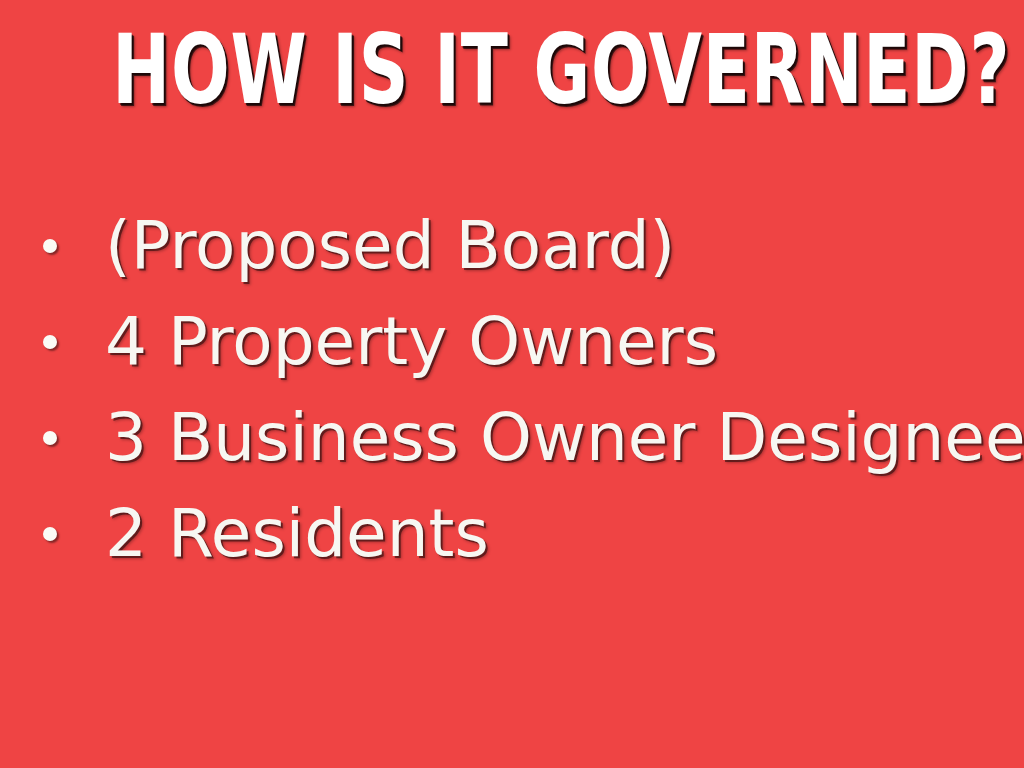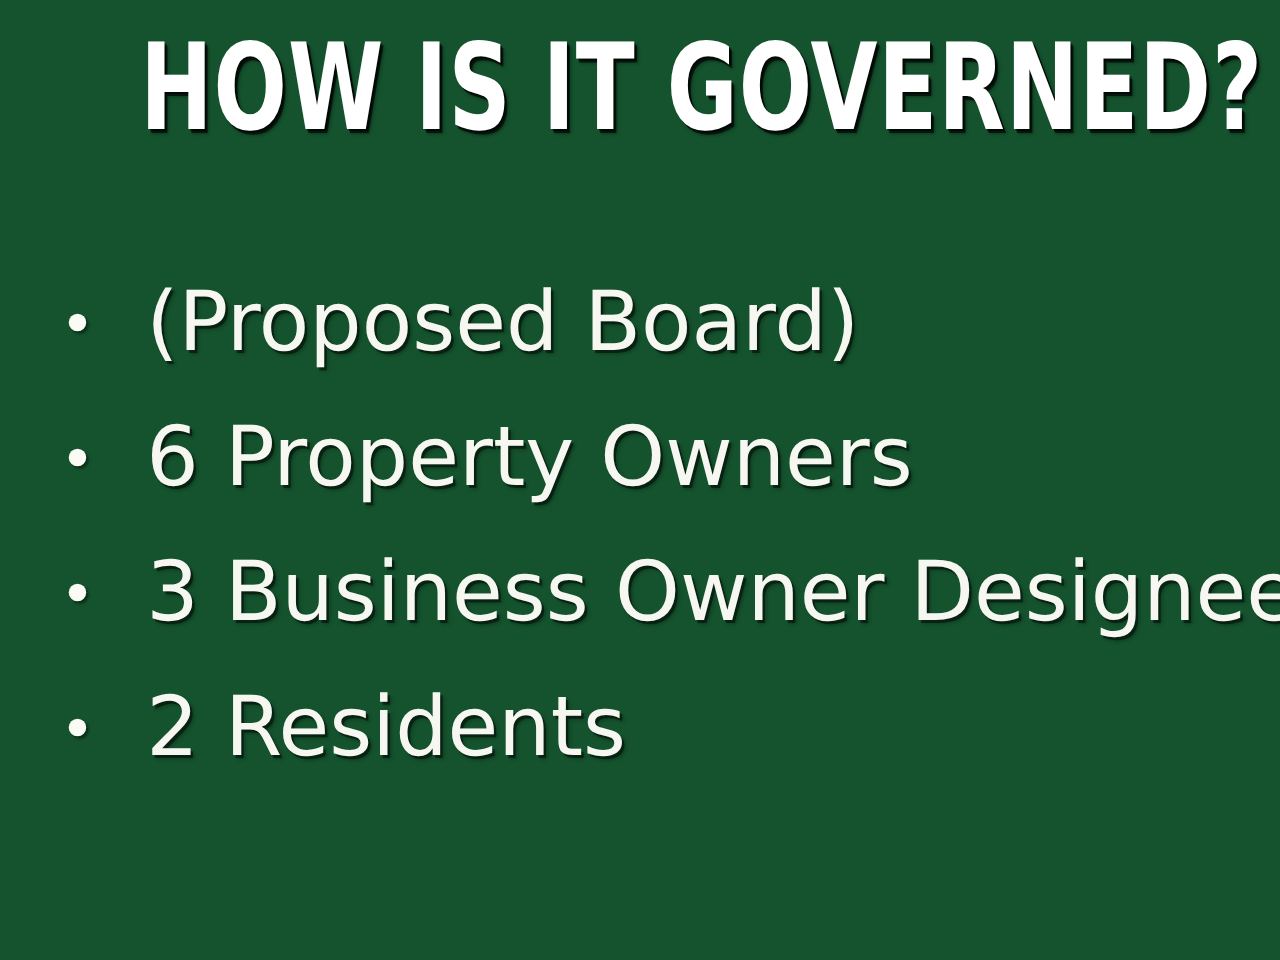--- a/index.html
+++ b/index.html
@@ -60,21 +60,21 @@
     padding: 0;
     list-style: none;
   }
 
   .bullet-row {
     position: relative;
     height: 92px;
     display: flex;
     align-items: center;
     padding: 0;
-    margin: 16px;
+    margin: 4px;
   }
 
   .bullet-marker {
     position: absolute;
     left: 39px;
     top: 50%;
     margin-top: -7px;
     width: 14px;
     height: 14px;
     border-radius: 50%;
@@ -94,36 +94,36 @@
     color: #f7f7f2;
     white-space: nowrap;
     text-shadow:
        2px 2px 0px rgba(0,0,0,0.45),
        3px 3px 3px rgba(0,0,0,0.28);
   }
 </style>
 </head>
 <body>
 
-<div id="slide" style="background: #14532d;">
+<div id="slide" style="background: #ef4444;">
 
   <div id="title-block">
     <h1 id="slide-title">HOW IS IT GOVERNED?</h1>
   </div>
 
   <ul id="bullet-list">
 
     <li class="bullet-row">
       <span class="bullet-marker"></span>
       <span class="bullet-text">(Proposed Board)</span>
     </li>
 
     <li class="bullet-row">
       <span class="bullet-marker"></span>
-      <span class="bullet-text">6 Property Owners</span>
+      <span class="bullet-text">4 Property Owners</span>
     </li>
 
     <li class="bullet-row">
       <span class="bullet-marker"></span>
       <span class="bullet-text">3 Business Owner Designees</span>
     </li>
 
     <li class="bullet-row">
       <span class="bullet-marker"></span>
       <span class="bullet-text">2 Residents</span>

